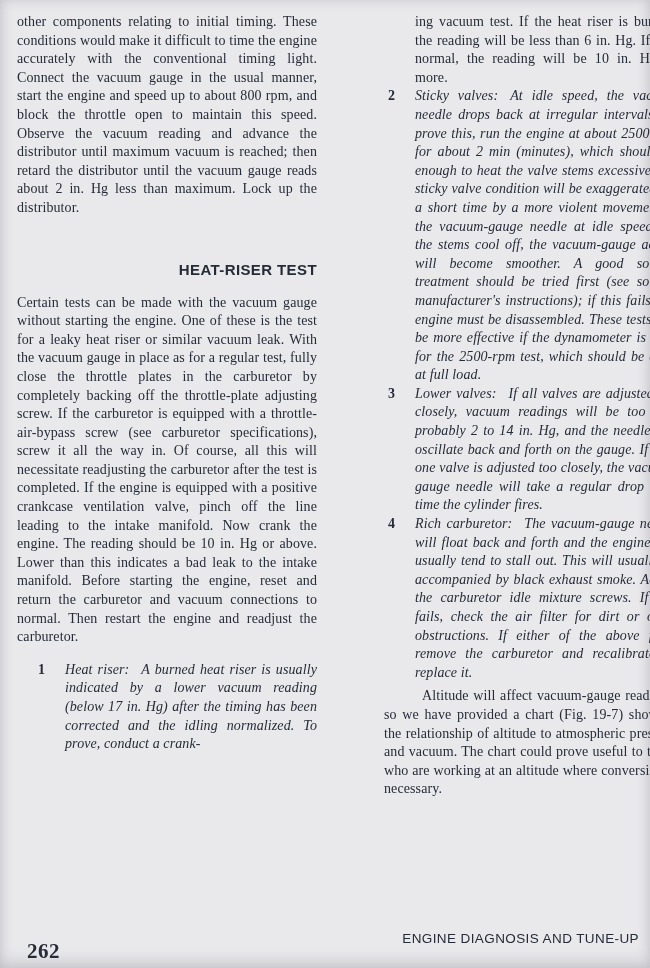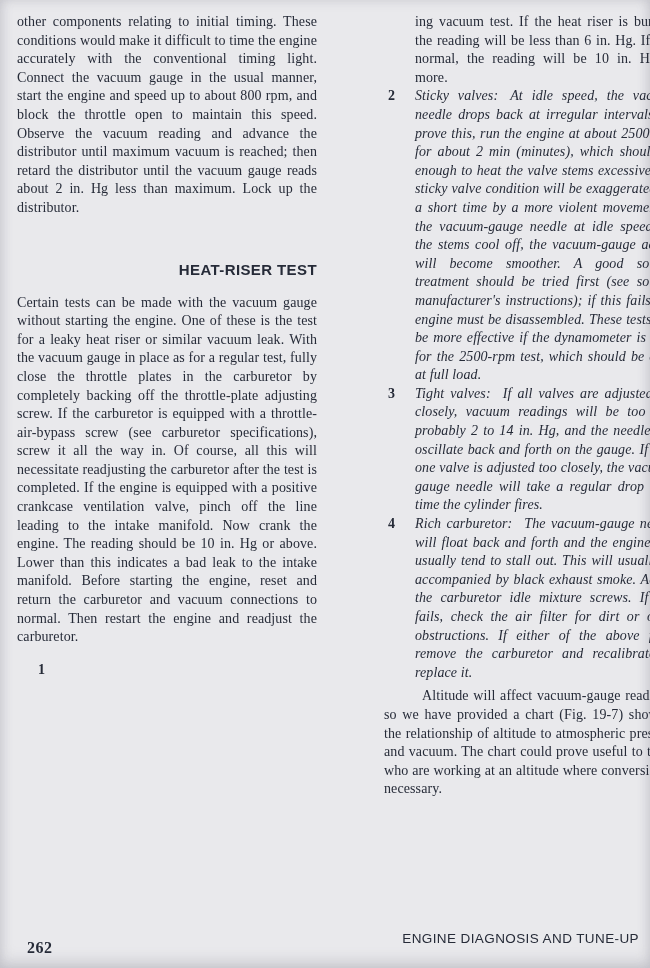--- a/index.html
+++ b/index.html
@@ -51,21 +51,21 @@
   .numbered .item-text { flex: 1; text-align: justify; font-style: italic; }
   .item-label { margin-right: 12px; }
   .list-left { margin-top: 14px; padding-left: 21px; }
   .list-right { padding-left: 4px; }
   .item1-cont { padding-left: 31px; }
   .para-altitude { text-indent: 38px; margin-top: 5px; }
   .footer-page-number {
     position: absolute;
     left: 27px;
     top: 939px;
-    font-size: 16px;
+    font-size: 21px;
     font-weight: bold;
     letter-spacing: 0.5px;
   }
   .footer-running-title {
     position: absolute;
     right: 11px;
     top: 931px;
     font-family: "Liberation Sans", sans-serif;
     font-size: 13.5px;
     letter-spacing: 0.4px;
@@ -80,37 +80,40 @@
     <div class="col col-left">
       <p class="body-text">other components relating to initial timing. These conditions would make it difficult to time the engine accurately with the conventional timing light. Connect the vacuum gauge in the usual manner, start the engine and speed up to about 800 rpm, and block the throttle open to maintain this speed. Observe the vacuum reading and advance the distributor until maximum vacuum is reached; then retard the distributor until the vacuum gauge reads about 2 in. Hg less than maximum. Lock up the distributor.</p>
 
       <h2 class="section-heading">HEAT-RISER TEST</h2>
 
       <p class="body-text">Certain tests can be made with the vacuum gauge without starting the engine. One of these is the test for a leaky heat riser or similar vacuum leak. With the vacuum gauge in place as for a regular test, fully close the throttle plates in the carburetor by completely backing off the throttle-plate adjusting screw. If the carburetor is equipped with a throttle-air-bypass screw (see carburetor specifications), screw it all the way in. Of course, all this will necessitate readjusting the carburetor after the test is completed. If the engine is equipped with a positive crankcase ventilation valve, pinch off the line leading to the intake manifold. Now crank the engine. The reading should be 10 in. Hg or above. Lower than this indicates a bad leak to the intake manifold. Before starting the engine, reset and return the carburetor and vacuum connections to normal. Then restart the engine and readjust the carburetor.</p>
 
 
       <div class="numbered list-left">
         <span class="item-num">1</span>
+        <p class="item-text">
+          <span class="item-label">Heat riser:</span><span>A burned heat riser is usually indicated by a lower vacuum reading (below 17 in. Hg) after the timing has been corrected and the idling normalized. To prove, conduct a crank-</span>
+        </p>
       </div>
     </div>
 
     <div class="col col-right">
       <p class="body-text item1-cont">ing vacuum test. If the heat riser is burned, the reading will be less than 6 in. Hg. If it is normal, the reading will be 10 in. Hg or more.</p>
 
       <div class="numbered list-right">
         <span class="item-num">2</span>
         <p class="item-text">
           <span class="item-label">Sticky valves:</span><span>At idle speed, the vacuum needle drops back at irregular intervals. To prove this, run the engine at about 2500 rpm for about 2 min (minutes), which should be enough to heat the valve stems excessively. A sticky valve condition will be exaggerated for a short time by a more violent movement of the vacuum-gauge needle at idle speed; as the stems cool off, the vacuum-gauge action will become smoother. A good solvent treatment should be tried first (see solvent manufacturer's instructions); if this fails, the engine must be disassembled. These tests will be more effective if the dynamometer is used for the 2500-rpm test, which should be done at full load.</span>
         </p>
       </div>
 
       <div class="numbered list-right">
         <span class="item-num">3</span>
         <p class="item-text">
-          <span class="item-label">Tight valves:</span><span>If all valves are adjusted too closely, vacuum readings will be too low, probably 2 to 14 in. Hg, and the needle will oscillate back and forth on the gauge. If only one valve is adjusted too closely, the vacuum-gauge needle will take a regular drop each time the cylinder fires.</span>
+          <span class="item-label">Lower valves:</span><span>If all valves are adjusted too closely, vacuum readings will be too low, probably 2 to 14 in. Hg, and the needle will oscillate back and forth on the gauge. If only one valve is adjusted too closely, the vacuum-gauge needle will take a regular drop each time the cylinder fires.</span>
         </p>
       </div>
 
       <div class="numbered list-right">
         <span class="item-num">4</span>
         <p class="item-text">
           <span class="item-label">Rich carburetor:</span><span>The vacuum-gauge needle will float back and forth and the engine will usually tend to stall out. This will usually be accompanied by black exhaust smoke. Adjust the carburetor idle mixture screws. If this fails, check the air filter for dirt or other obstructions. If either of the above fails, remove the carburetor and recalibrate or replace it.</span>
         </p>
       </div>
 

